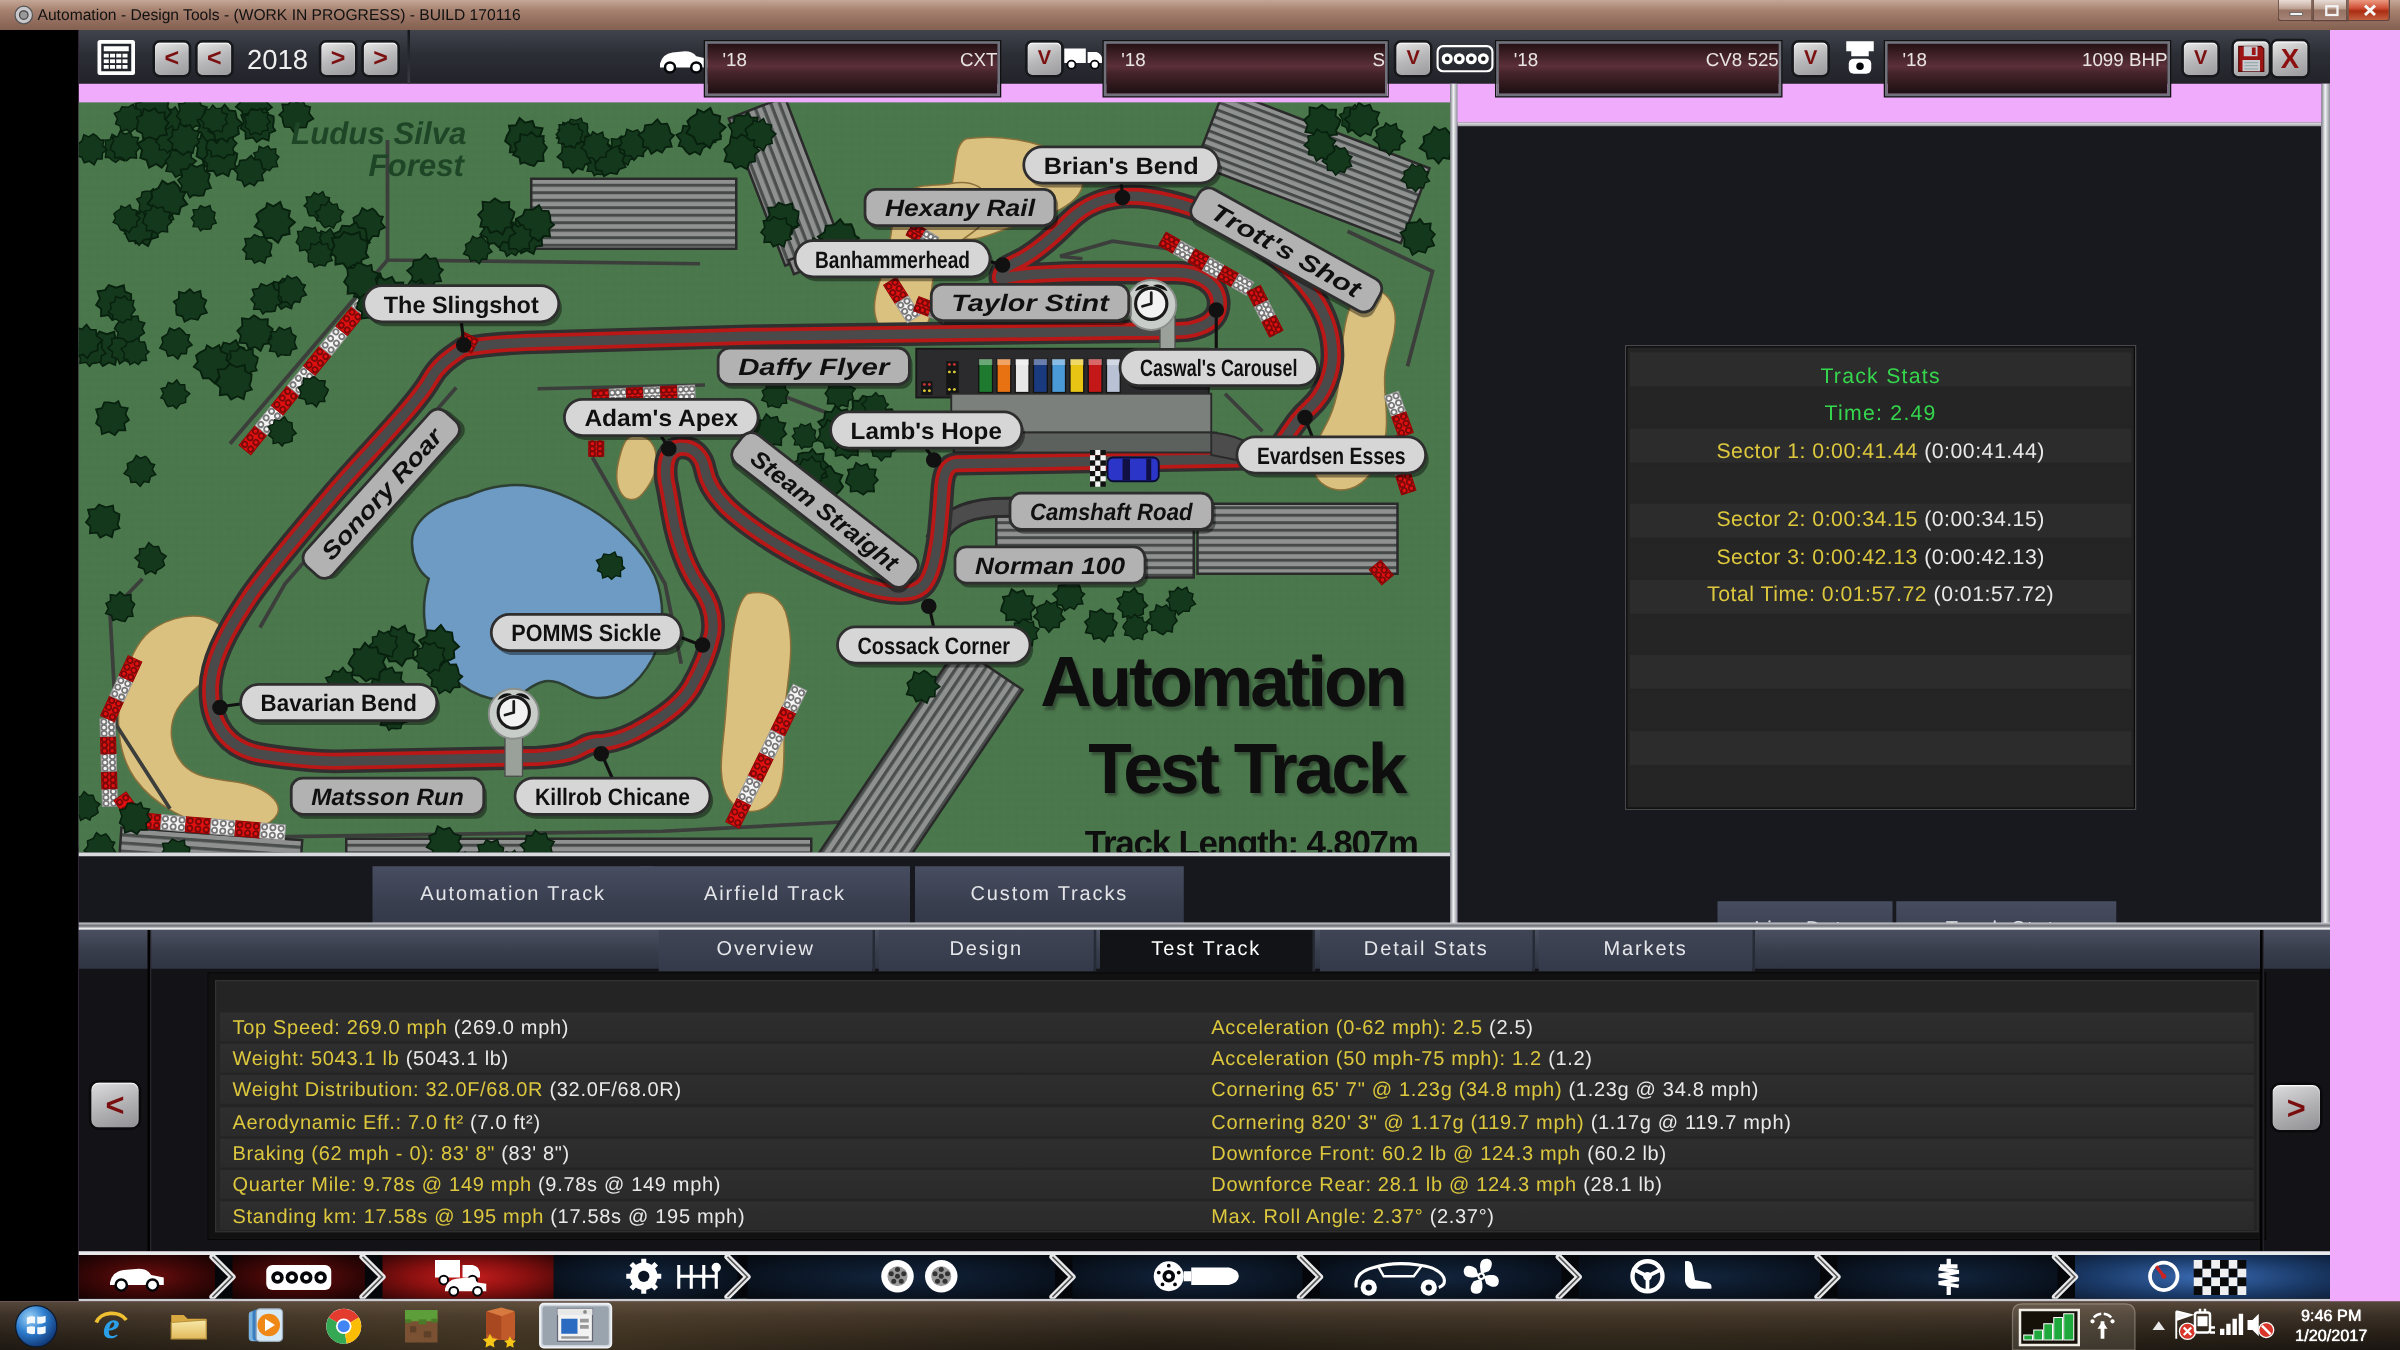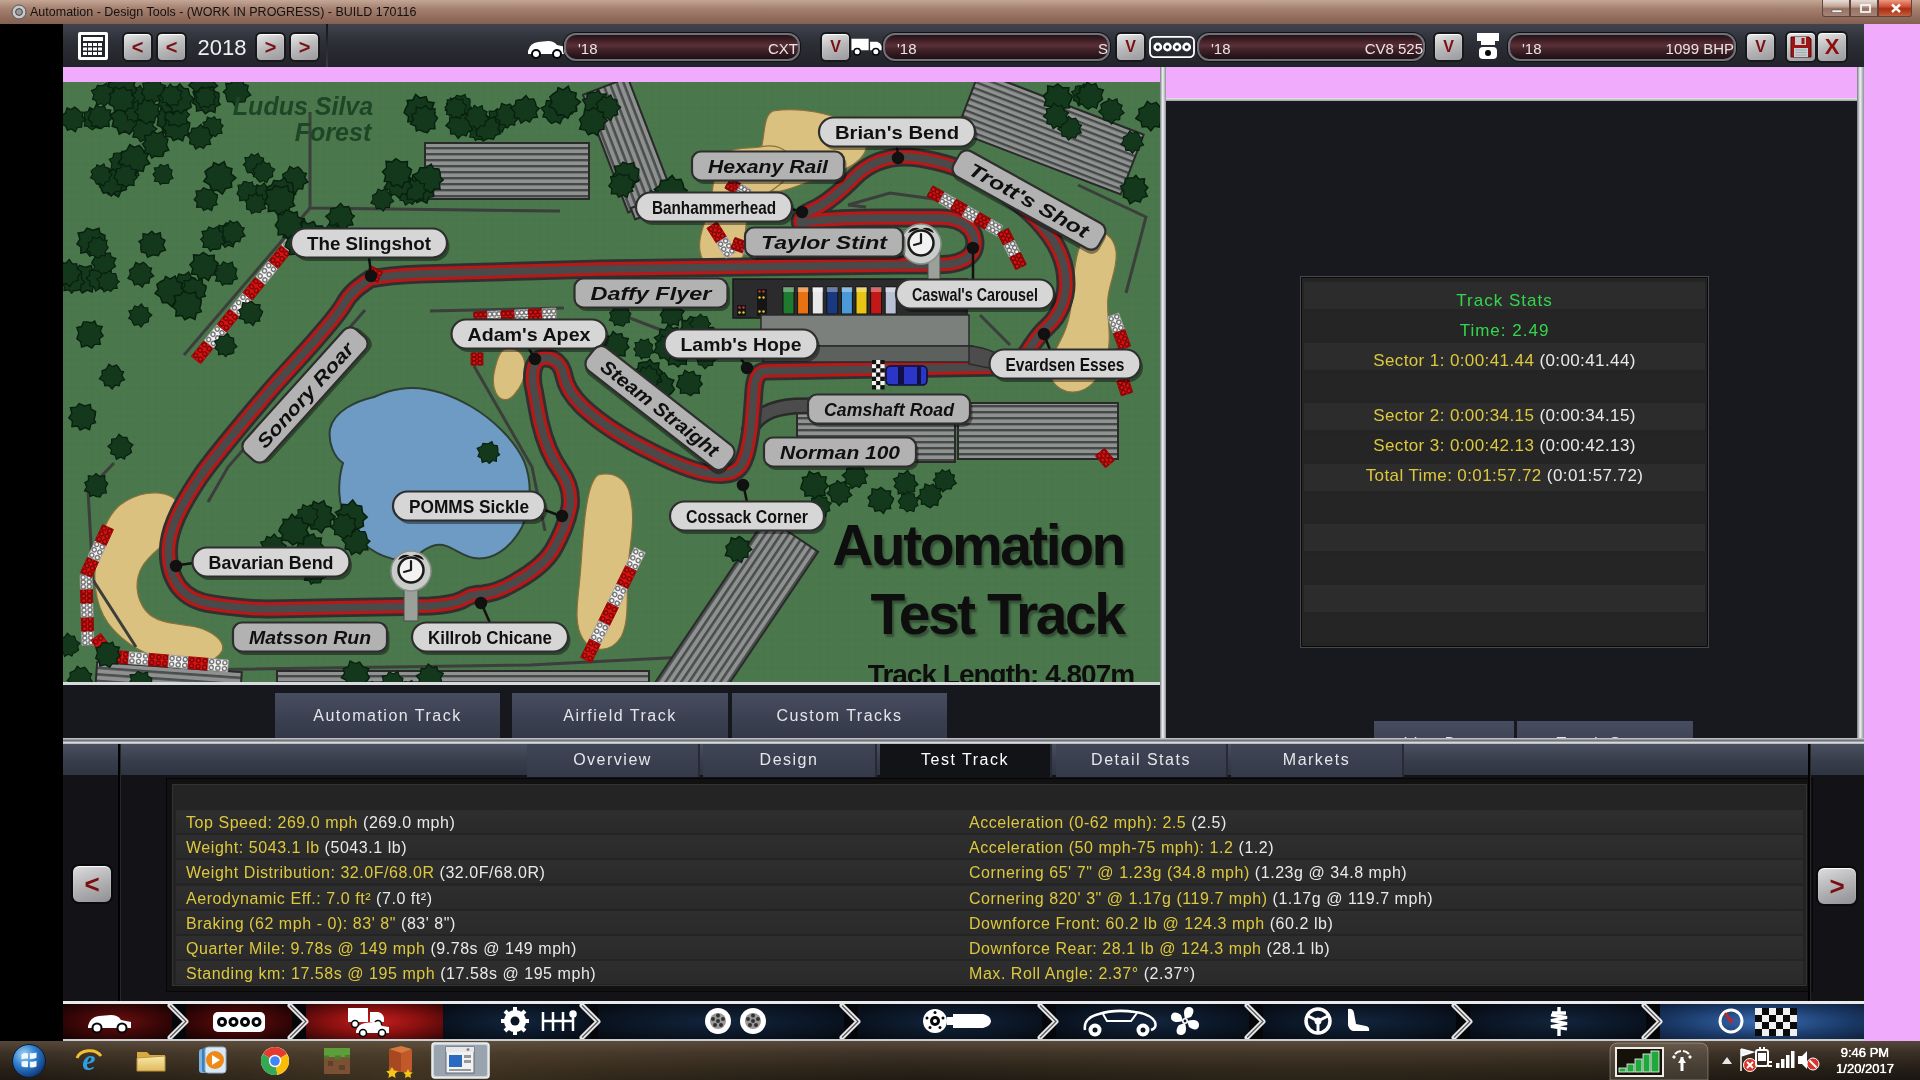--- a/index.html
+++ b/index.html
@@ -21,21 +21,21 @@
  background:linear-gradient(180deg,#eb9a80,#d05038 40%,#ab2d12 55%,#c35f40);}
 .winbtn svg{position:absolute;left:0;top:0;}
 
 
 #toolbar{position:absolute;left:63px;top:24px;width:1801px;height:43px;
  background:linear-gradient(180deg,#41434d,#2c2e36 45%,#222329 100%);}
 #toolbar .sep{position:absolute;top:0;width:2px;height:43px;background:linear-gradient(180deg,#15161a,#3a3c44);}
 .mbtn{position:absolute;top:8px;width:31px;height:30px;border-radius:6px;border:2px solid #17181c;
  background:linear-gradient(160deg,#e8e8e8,#b8b8ba 50%,#9a9a9e);box-shadow:inset 0 1px 1px #fff;
  color:#7a1010;font-weight:bold;text-align:center;font-size:20px;line-height:26px;}
-.field{position:absolute;top:9px;height:28px;border:2px solid #70717a;border-radius:12px;
+.field{position:absolute;top:9px;height:44px;border:2px solid #70717a;border-radius:0;
  background:linear-gradient(180deg,#241114,#5c3039 45%,#46242b 58%,#1d0f12);box-shadow:0 0 0 1px #111;
  color:#e8e4e2;font-size:15px;}
 .field .yr{position:absolute;left:12px;top:5px;}
 .field .nm{position:absolute;left:0;right:0;top:5px;text-align:right;margin-left:33px;}
 #yeartxt{position:absolute;left:131px;top:11px;width:56px;text-align:center;color:#f0f0f0;font-size:22px;}
 .ticon{position:absolute;top:6px;}
 
 
 #leftblack{position:absolute;left:0px;top:24px;width:63px;height:1017px;background:#000;}
 #mappanel{position:absolute;left:63px;top:82px;width:1099px;height:595px;background:#4d7b4e;}
@@ -1276,21 +1276,21 @@
       <div style="position:absolute;left:0;top:158px;width:100%;text-align:center;color:#ddc83d;font-size:17px;letter-spacing:0.4px;">Sector 3: 0:00:42.13 <span style="color:#e9e9e9">(0:00:42.13)</span></div>
       <div style="position:absolute;left:0;top:188px;width:100%;text-align:center;color:#ddc83d;font-size:17px;letter-spacing:0.4px;">Total Time: 0:01:57.72 <span style="color:#e9e9e9">(0:01:57.72)</span></div>
     </div>
 
     <div class="gtab" style="left:208px;top:623px;width:140px;">Live Data</div>
     <div class="gtab" style="left:351px;top:623px;width:176px;">Track Stats</div>
   </div>
   <div id="rborder"></div>
 
   <div id="ltabstrip">
-    <div class="gtab" style="left:212px;width:225px;">Automation Track</div>
+    <div class="gtab" style="left:235px;width:225px;">Automation Track</div>
     <div class="gtab" style="left:449px;width:216px;">Airfield Track</div>
     <div class="gtab" style="left:669px;width:215px;">Custom Tracks</div>
   </div>
   <div id="botstrip"></div>
 
   <div id="lowerarea">
     <div id="midtabbar">
       <div class="mtab" style="left:464px;width:173px;">Overview</div>
       <div class="mtab" style="left:640px;width:174px;">Design</div>
       <div class="mtab sel" style="left:817px;width:172px;">Test Track</div>

